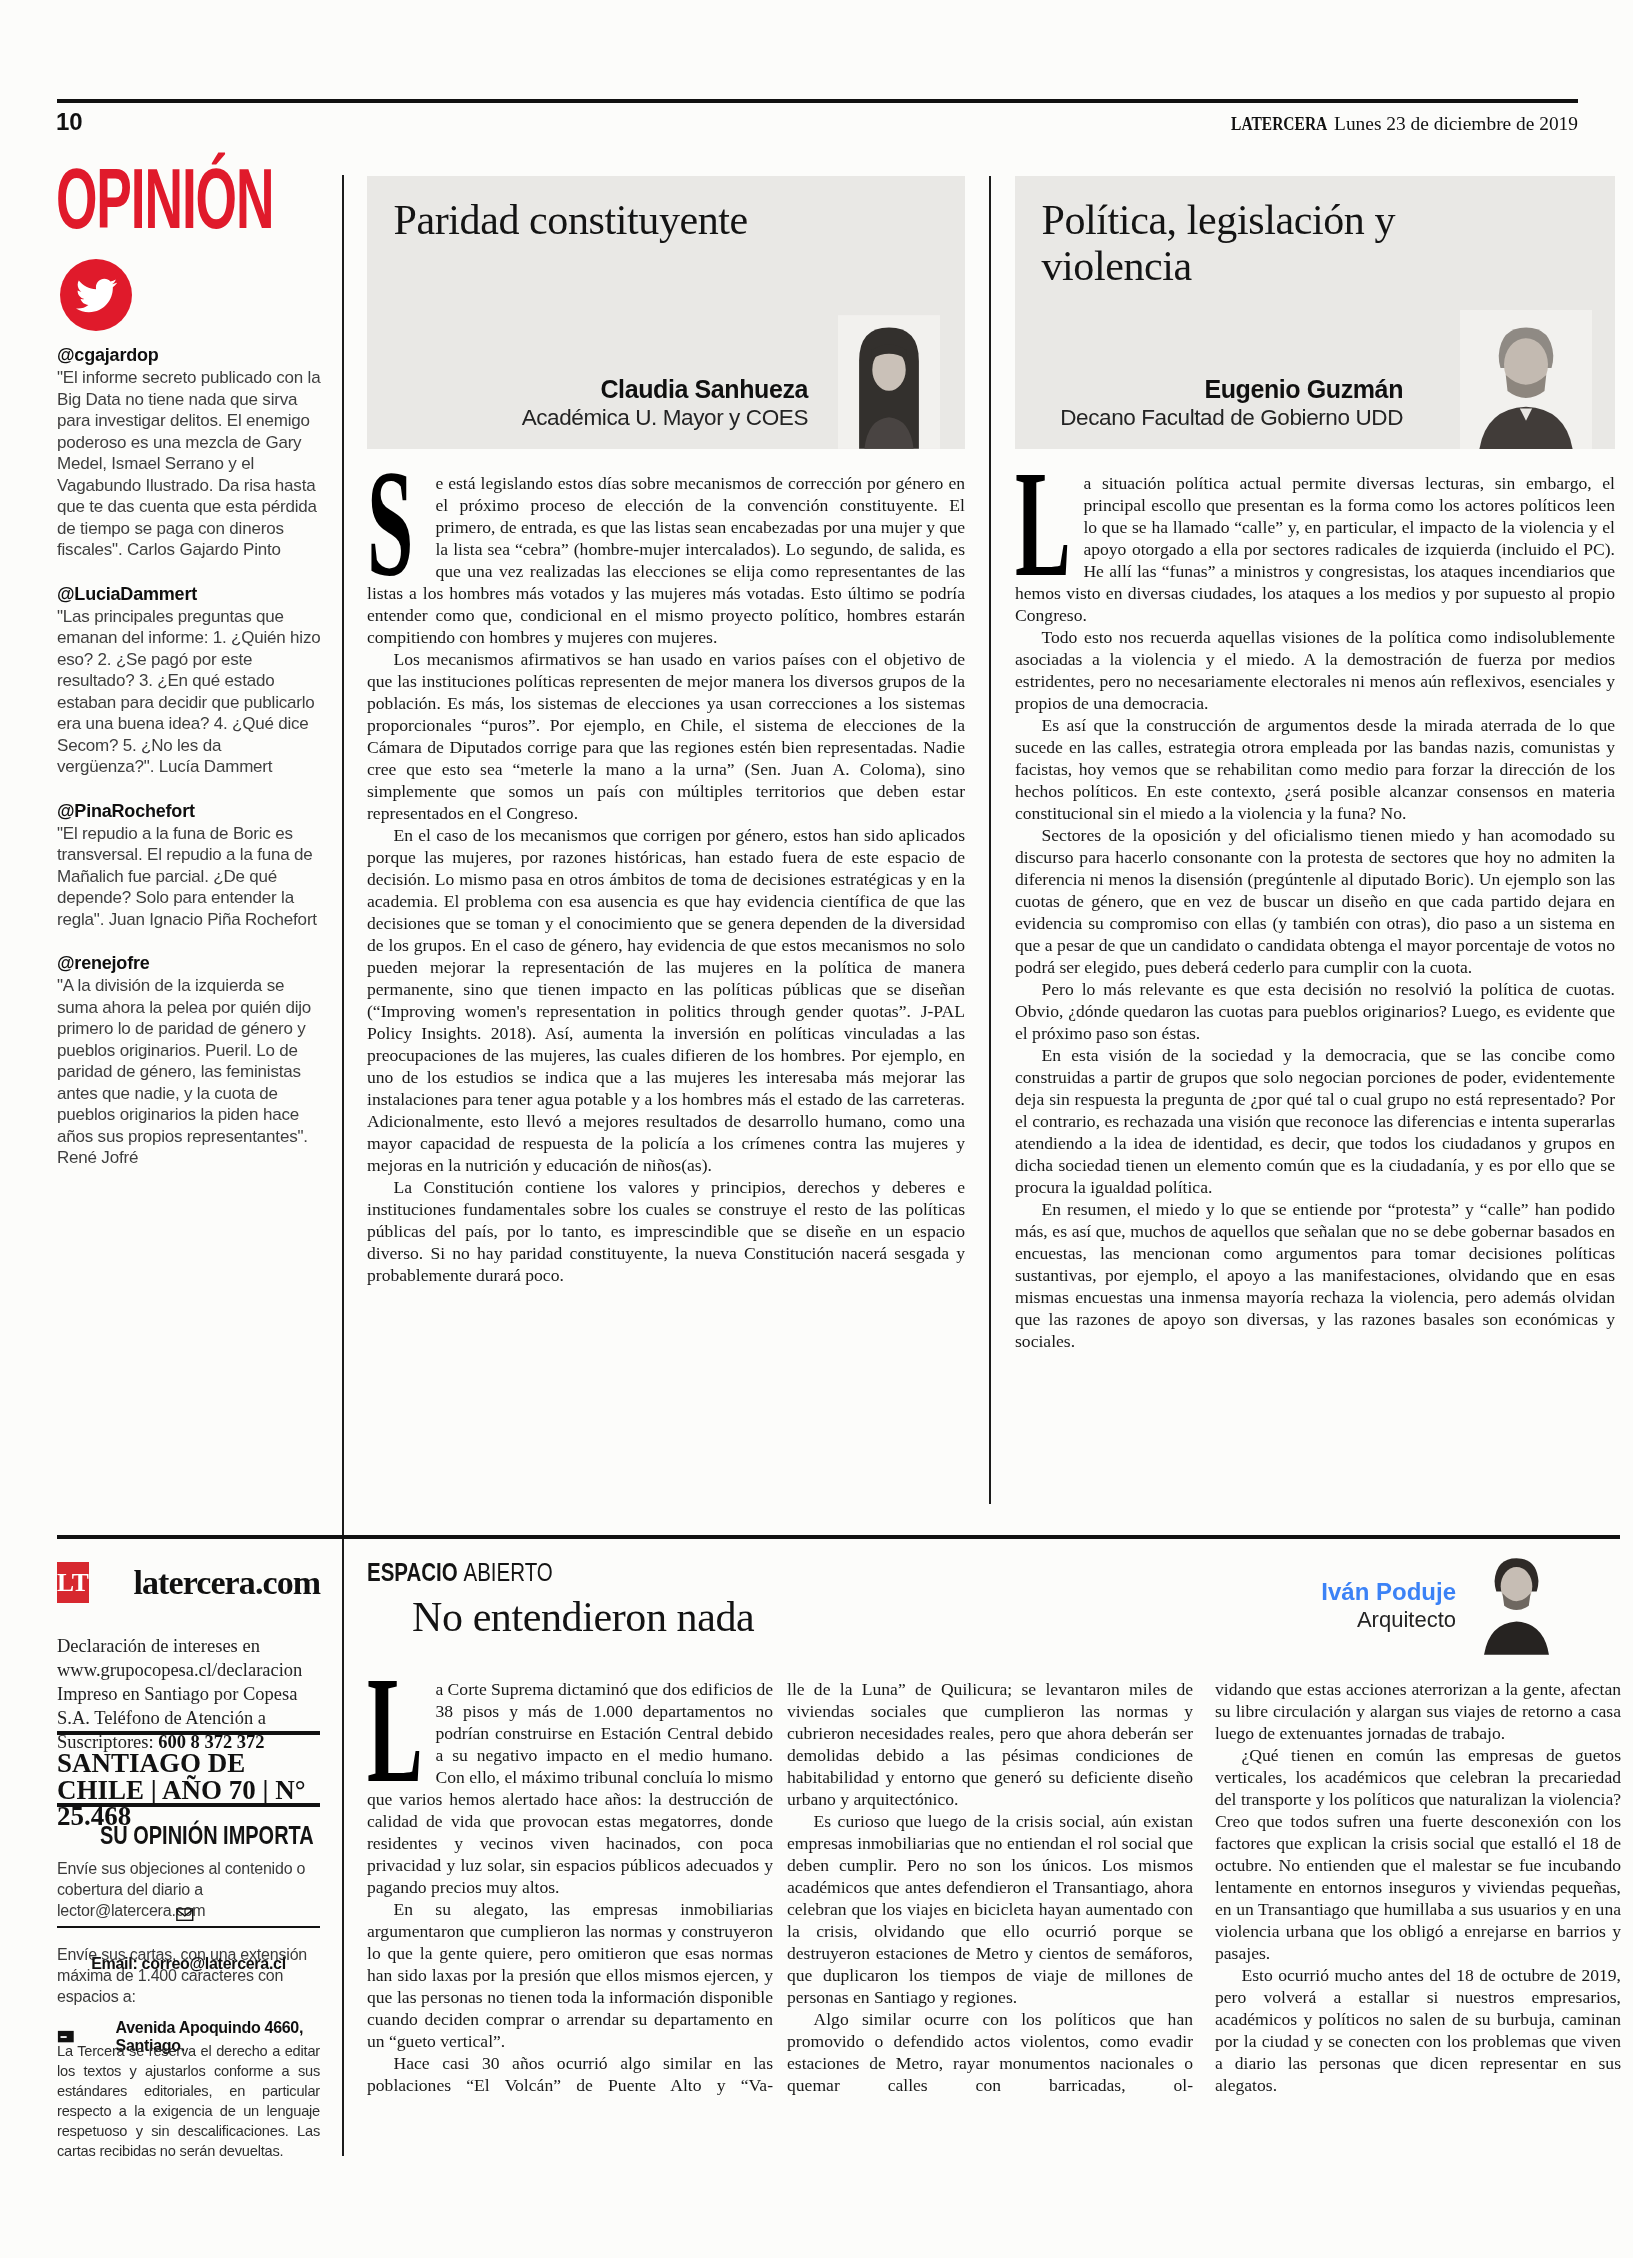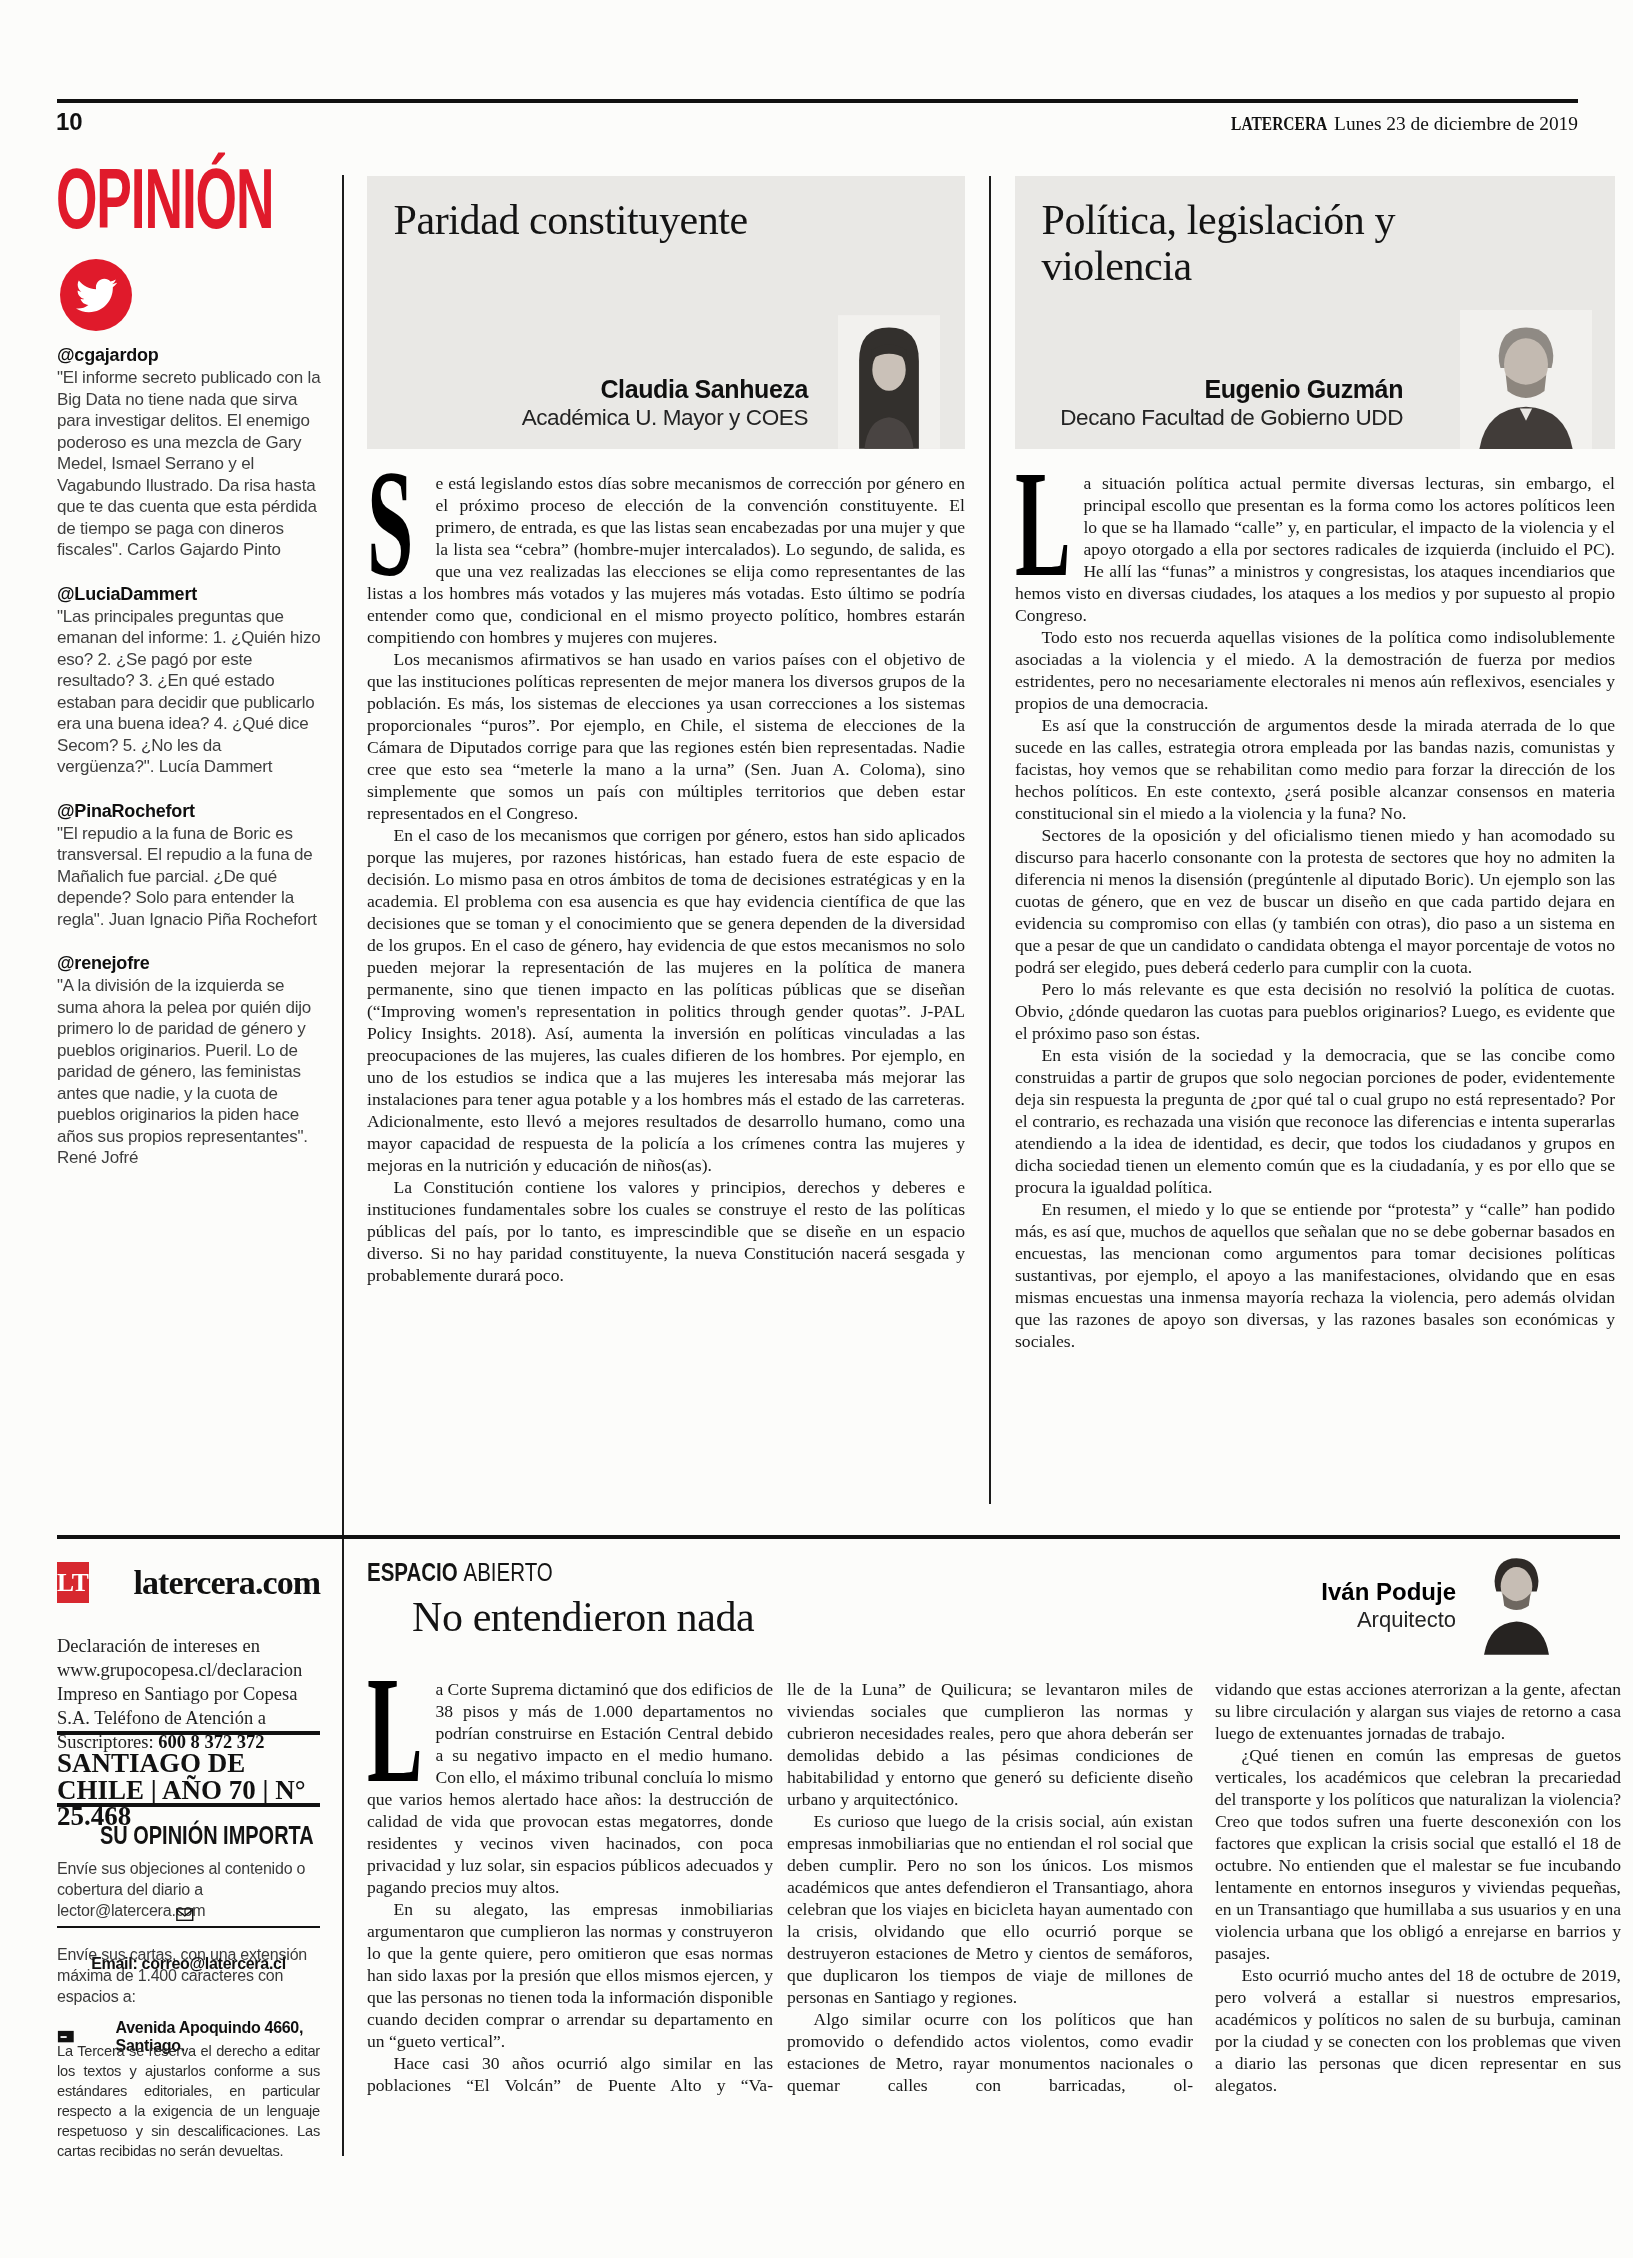--- a/index.html
+++ b/index.html
@@ -49,21 +49,21 @@
   .runover{text-align-last:justify;}
 
   
   #espacio-kicker{position:absolute;left:367px;top:1558px;font-family:"Liberation Sans",sans-serif;
             font-size:25px;letter-spacing:0;transform:scaleX(0.82);transform-origin:left;white-space:nowrap;color:#141414;}
   #espacio-kicker .k-bold{font-weight:bold;}
   #espacio-kicker .k-light{font-weight:normal;margin-left:7px;}
   #espacio-title{position:absolute;left:365px;top:1593px;font-size:42px;letter-spacing:-0.4px;color:#131313;margin-left:47px;}
   #espacio-byline{position:absolute;left:1165px;width:291px;top:1577px;text-align:right;
             font-family:"Liberation Sans",sans-serif;}
-  #espacio-byline .name{font-weight:bold;font-size:24px;line-height:29px;color:#000000;}
+  #espacio-byline .name{font-weight:bold;font-size:24px;line-height:29px;color:#3b82f6;}
   #espacio-byline .role{font-size:22px;line-height:27px;color:#232323;}
   #espacio-photo{position:absolute;left:1477px;top:1551px;width:79px;height:104px;}
   .bottom-col{position:absolute;top:1678px;width:406px;font-size:17.6px;line-height:22px;
             text-align:justify;color:#181818;}
   .bottom-col p{margin:0;}
   .bottom-col p + p{text-indent:26.5px;}
   #bcol1{left:367px;} #bcol2{left:787px;} #bcol3{left:1215px;}
 
   
   .railblock{position:absolute;left:57px;width:263px;gap:34px;}

